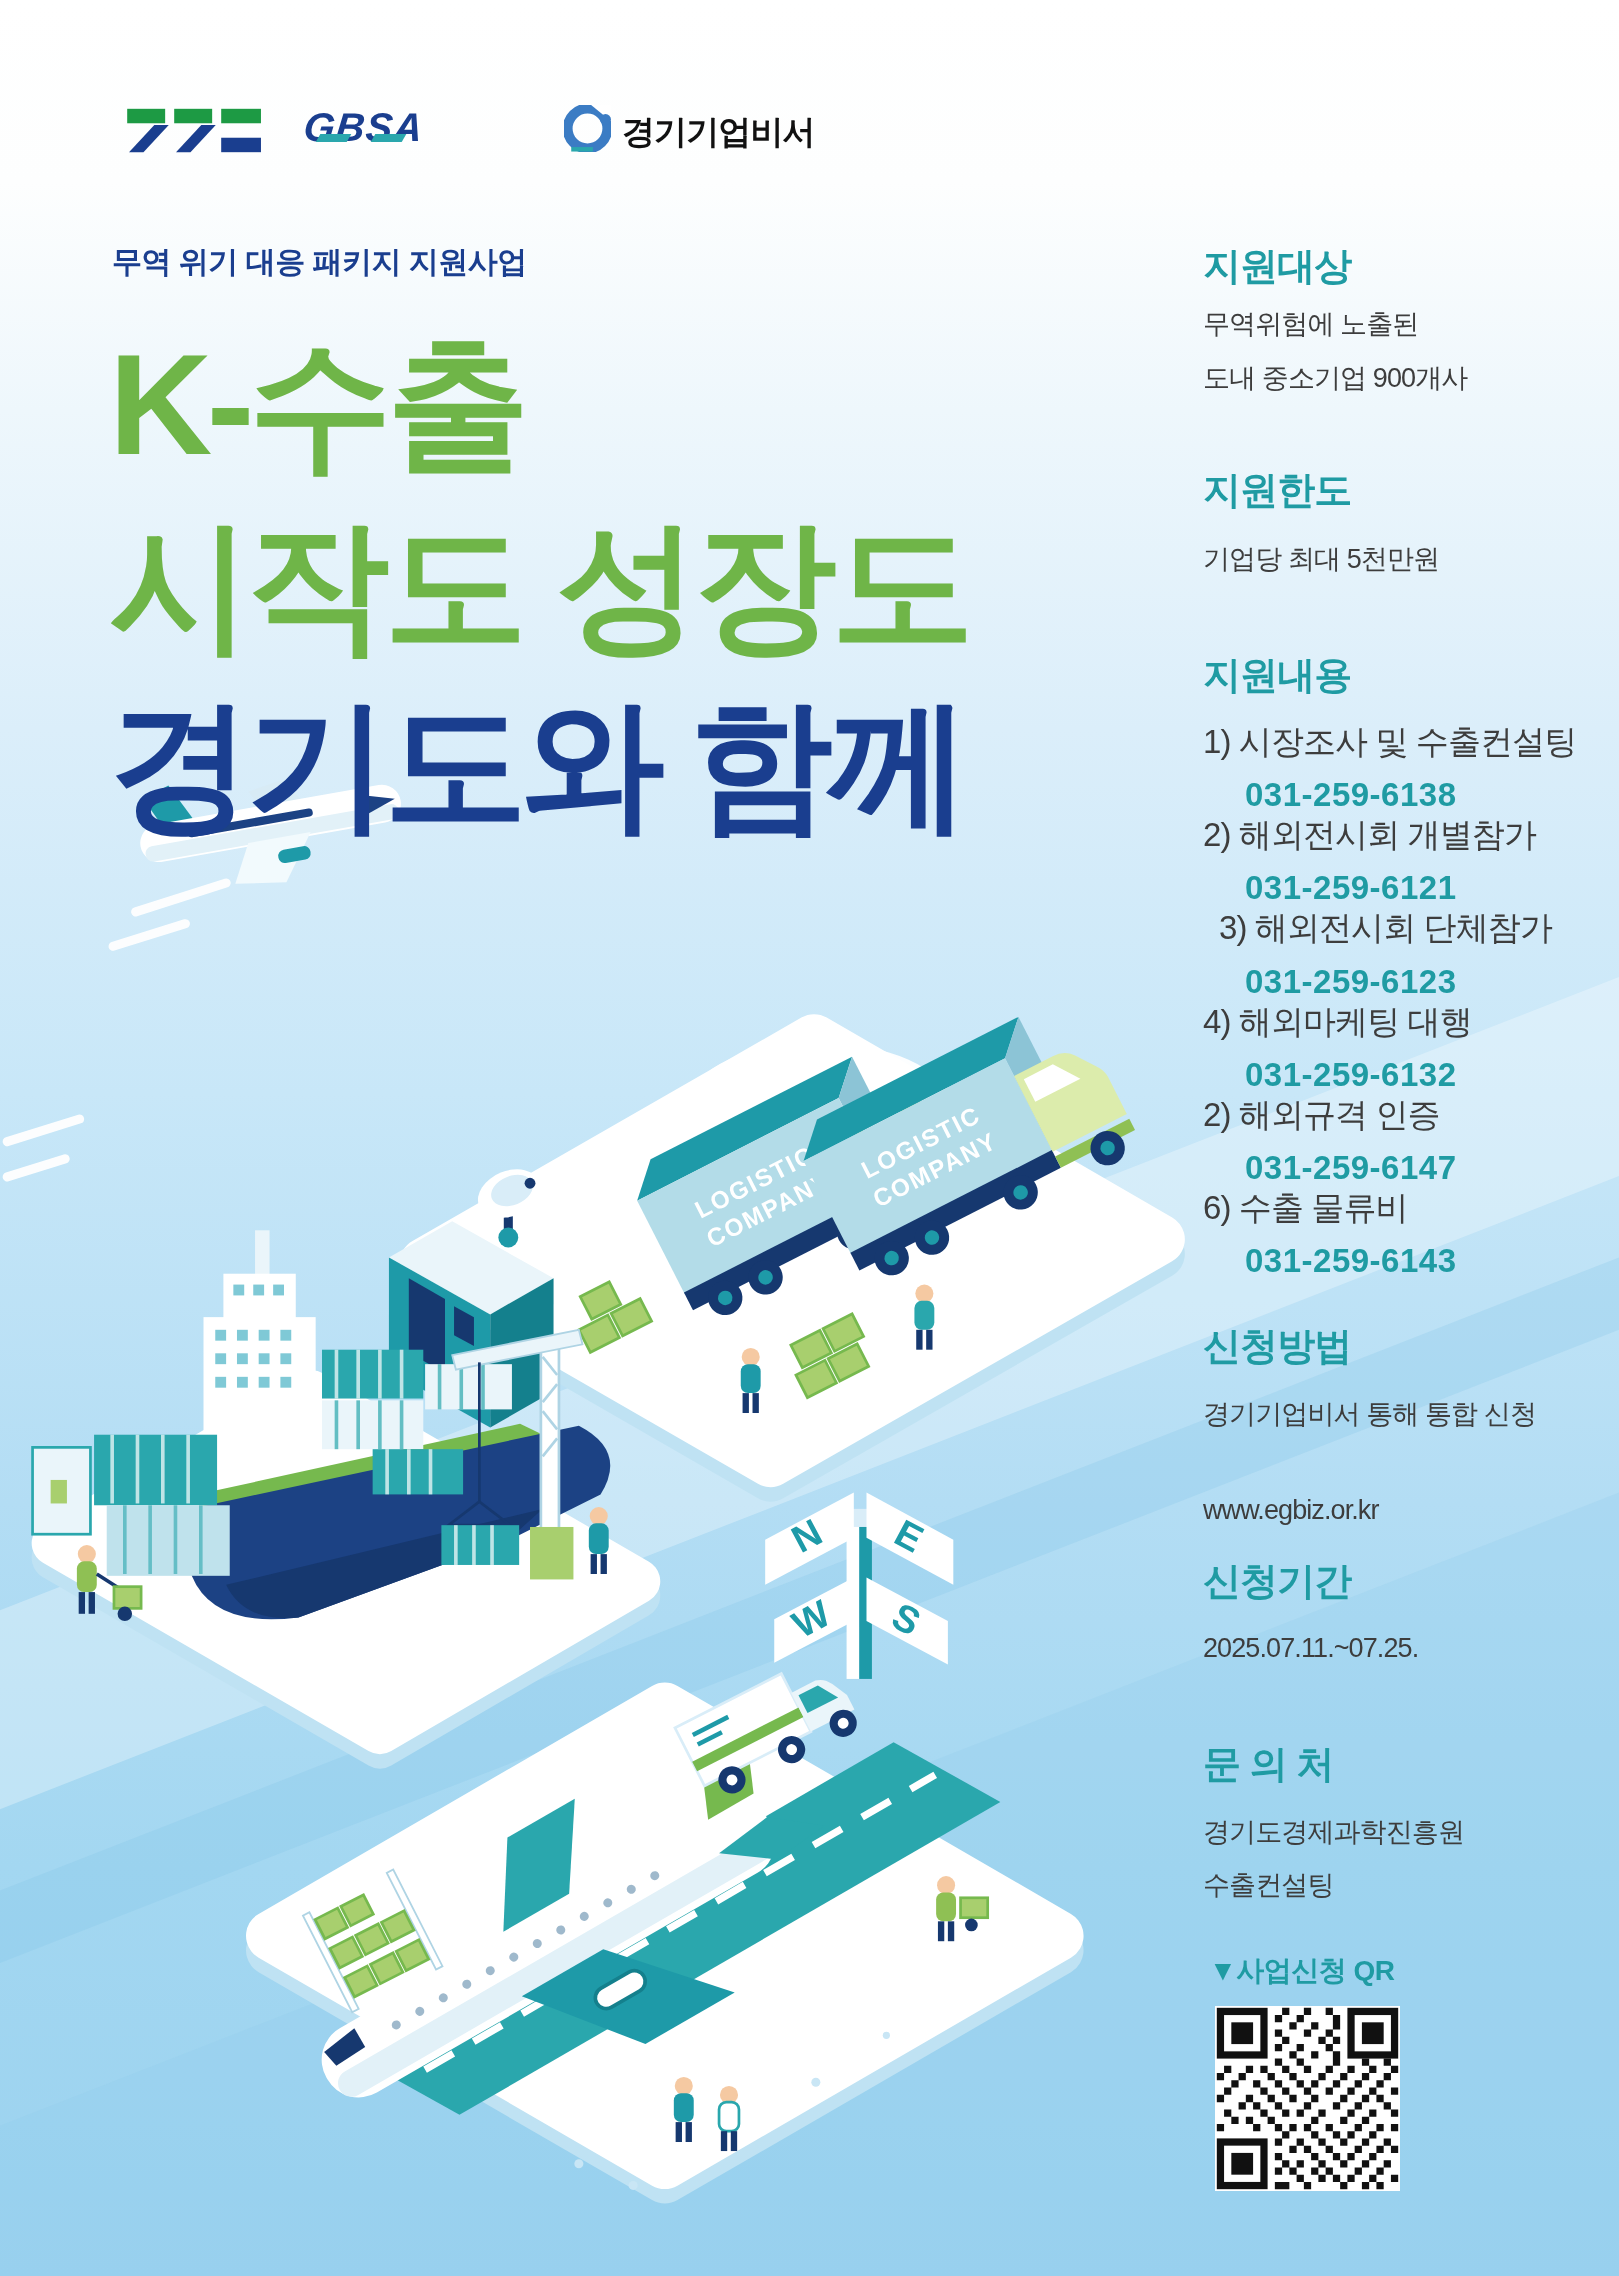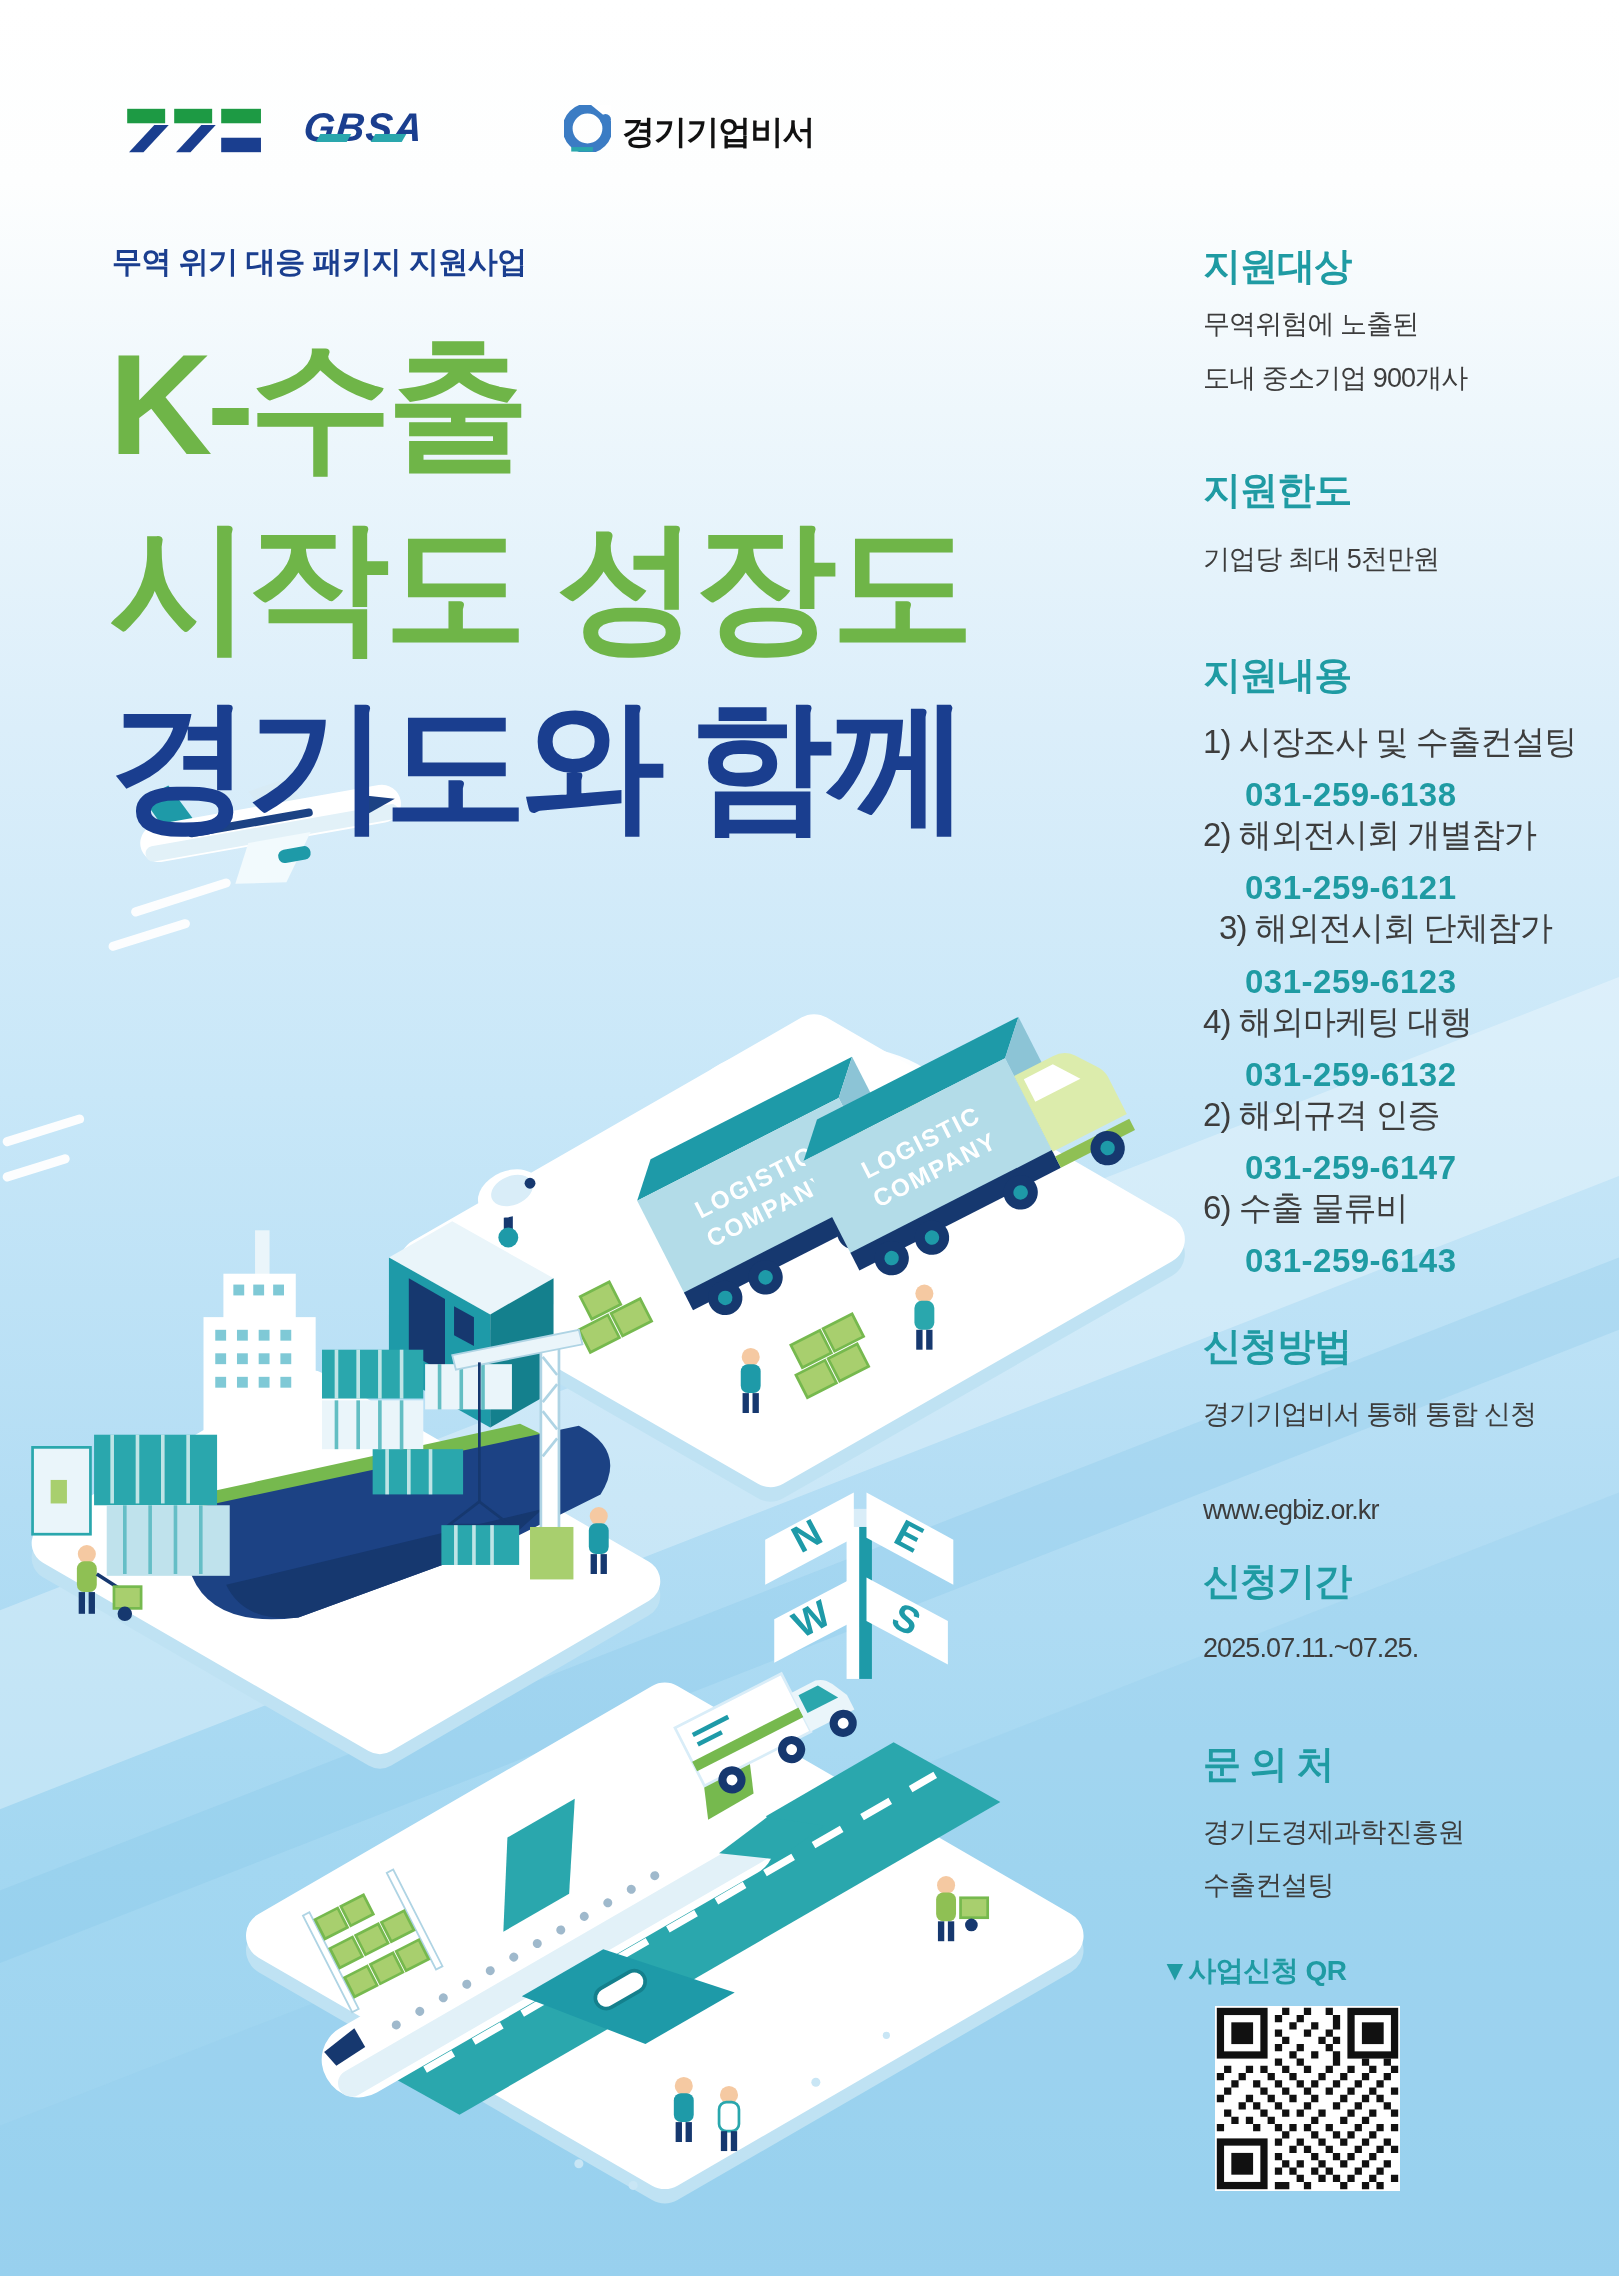--- a/index.html
+++ b/index.html
@@ -428,21 +428,21 @@
     <div class="abs sec-body" style="left:1203px;top:1389px;">경기기업비서 통해 통합 신청</div>
     <div class="abs sec-body" style="left:1203px;top:1443px;margin-top:42px;">www.egbiz.or.kr</div>
 
     <div class="abs sec-title" style="left:1203px;top:1556px;">신청기간</div>
     <div class="abs sec-body" style="left:1203px;top:1623px;">2025.07.11.~07.25.</div>
 
     <div class="abs sec-title" style="left:1203px;top:1739px;">문 의 처</div>
     <div class="abs sec-body" style="left:1203px;top:1807px;">경기도경제과학진흥원</div>
     <div class="abs sec-body" style="left:1203px;top:1860px;">수출컨설팅</div>
 
-    <div class="abs qr-label" style="left:1161px;top:1952px;">▼사업신청 QR</div>
+    <div class="abs qr-label" style="left:1209px;top:1952px;">▼사업신청 QR</div>
 
     <svg class="abs" style="left:1215px;top:2006px;" width="185" height="185" viewBox="-2 -2 204 204">
       <rect x="-2" y="-2" width="204" height="204" fill="#ffffff"></rect>
       <g fill="#111111">
         <rect x="0" y="0" width="56" height="56"></rect>
           <rect x="144" y="0" width="56" height="56"></rect>
           <rect x="0" y="144" width="56" height="56"></rect>
       </g>
       <g fill="#ffffff">
         <rect x="8" y="8" width="40" height="40"></rect>

